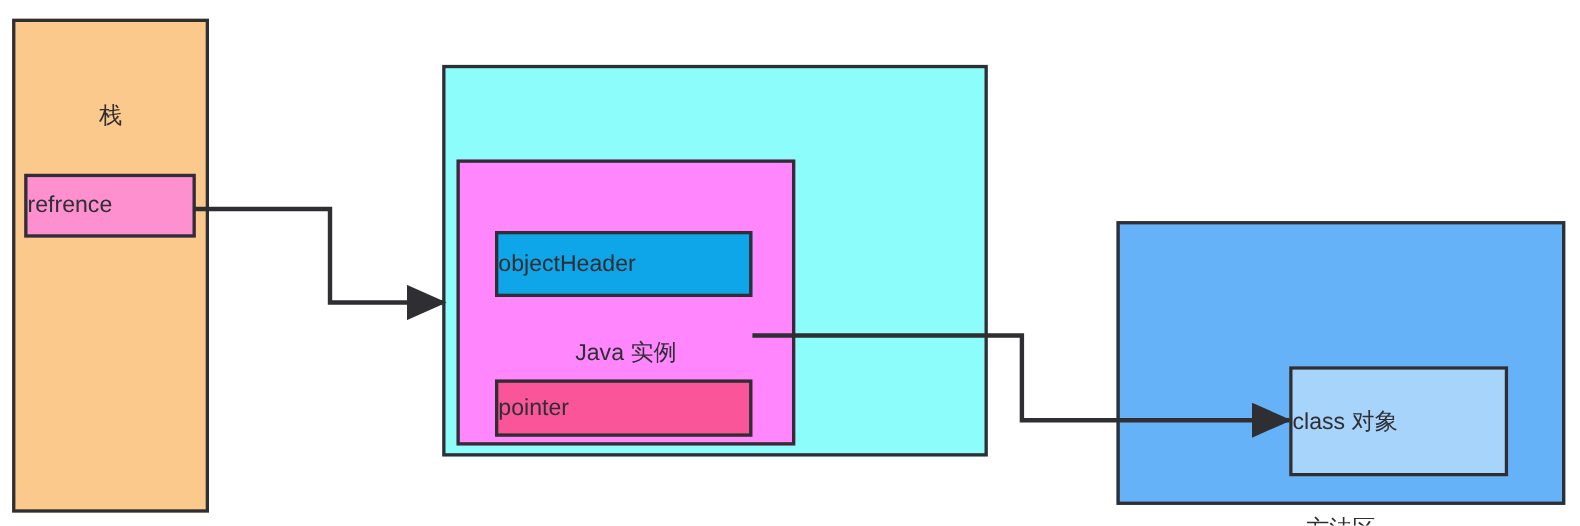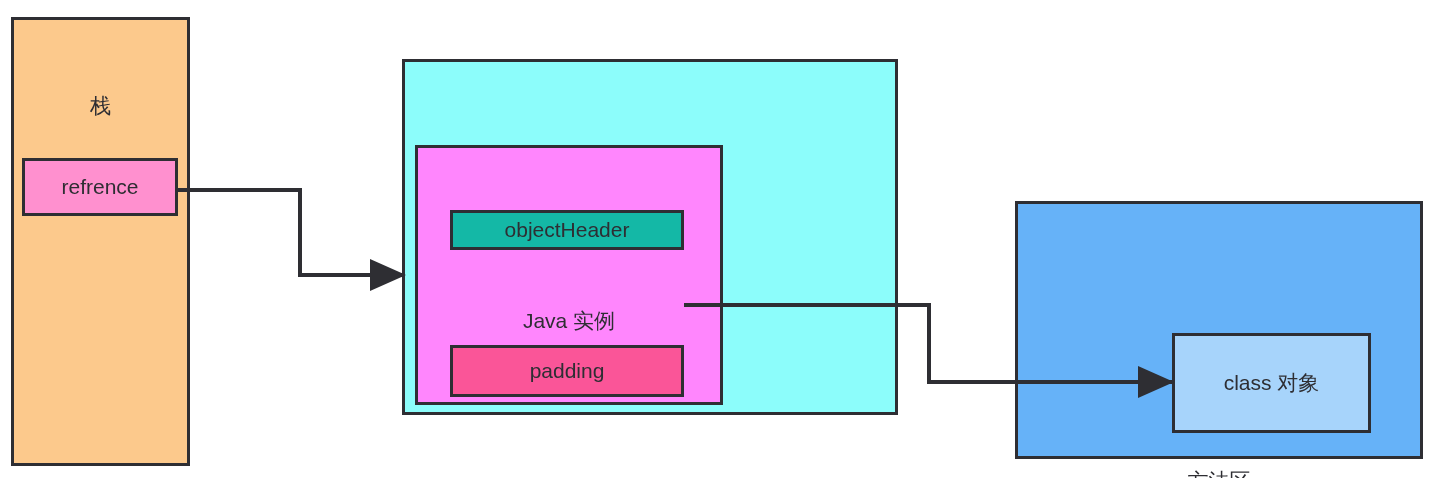--- a/index.html
+++ b/index.html
@@ -29,21 +29,21 @@
     font-size: 21px;
     line-height: 24px;
     white-space: nowrap;
   }
   .cell {
     position: absolute;
     box-sizing: border-box;
     border: 3px solid #2e2e33;
     display: flex;
     align-items: center;
-    justify-content: center;
+    justify-content: flex-start;
     color: #2e2e33;
     font-size: 21px;
     white-space: nowrap;
   }
 
   
   #stack-region {
     left: 11px;
     top: 17px;
     width: 179px;
@@ -75,22 +75,22 @@
     width: 308px;
     height: 260px;
     background: #ff86fd;
   }
   #java-instance-title { top: 161px; }
 
   #object-header-cell {
     left: 450px;
     top: 210px;
     width: 234px;
-    height: 40px;
-    background: #14b8a6;
+    height: 60px;
+    background: #0ea5e9;
   }
   #class-pointer-cell {
     left: 450px;
     top: 280px;
     width: 234px;
     height: 52px;
     background: #fa5598;
   }
   #padding-cell {
     left: 450px;
@@ -144,21 +144,21 @@
   </div>
 
   <div class="region" id="java-instance-region">
     <div class="region-title" id="java-instance-title">Java 实例</div>
   </div>
 
   <div class="cell" id="object-header-cell">
     <span>objectHeader</span>
   </div>
   <div class="cell" id="padding-cell">
-    <span>padding</span>
+    <span>pointer</span>
   </div>
 
   <div class="region" id="method-area-region">
     <div class="region-title" id="method-area-title">方法区</div>
   </div>
   <div class="cell" id="class-object-cell">
     <span>class 对象</span>
   </div>
 
   <svg id="connectors" viewBox="0 0 1436 478" width="1436" height="478" xmlns="http://www.w3.org/2000/svg">

